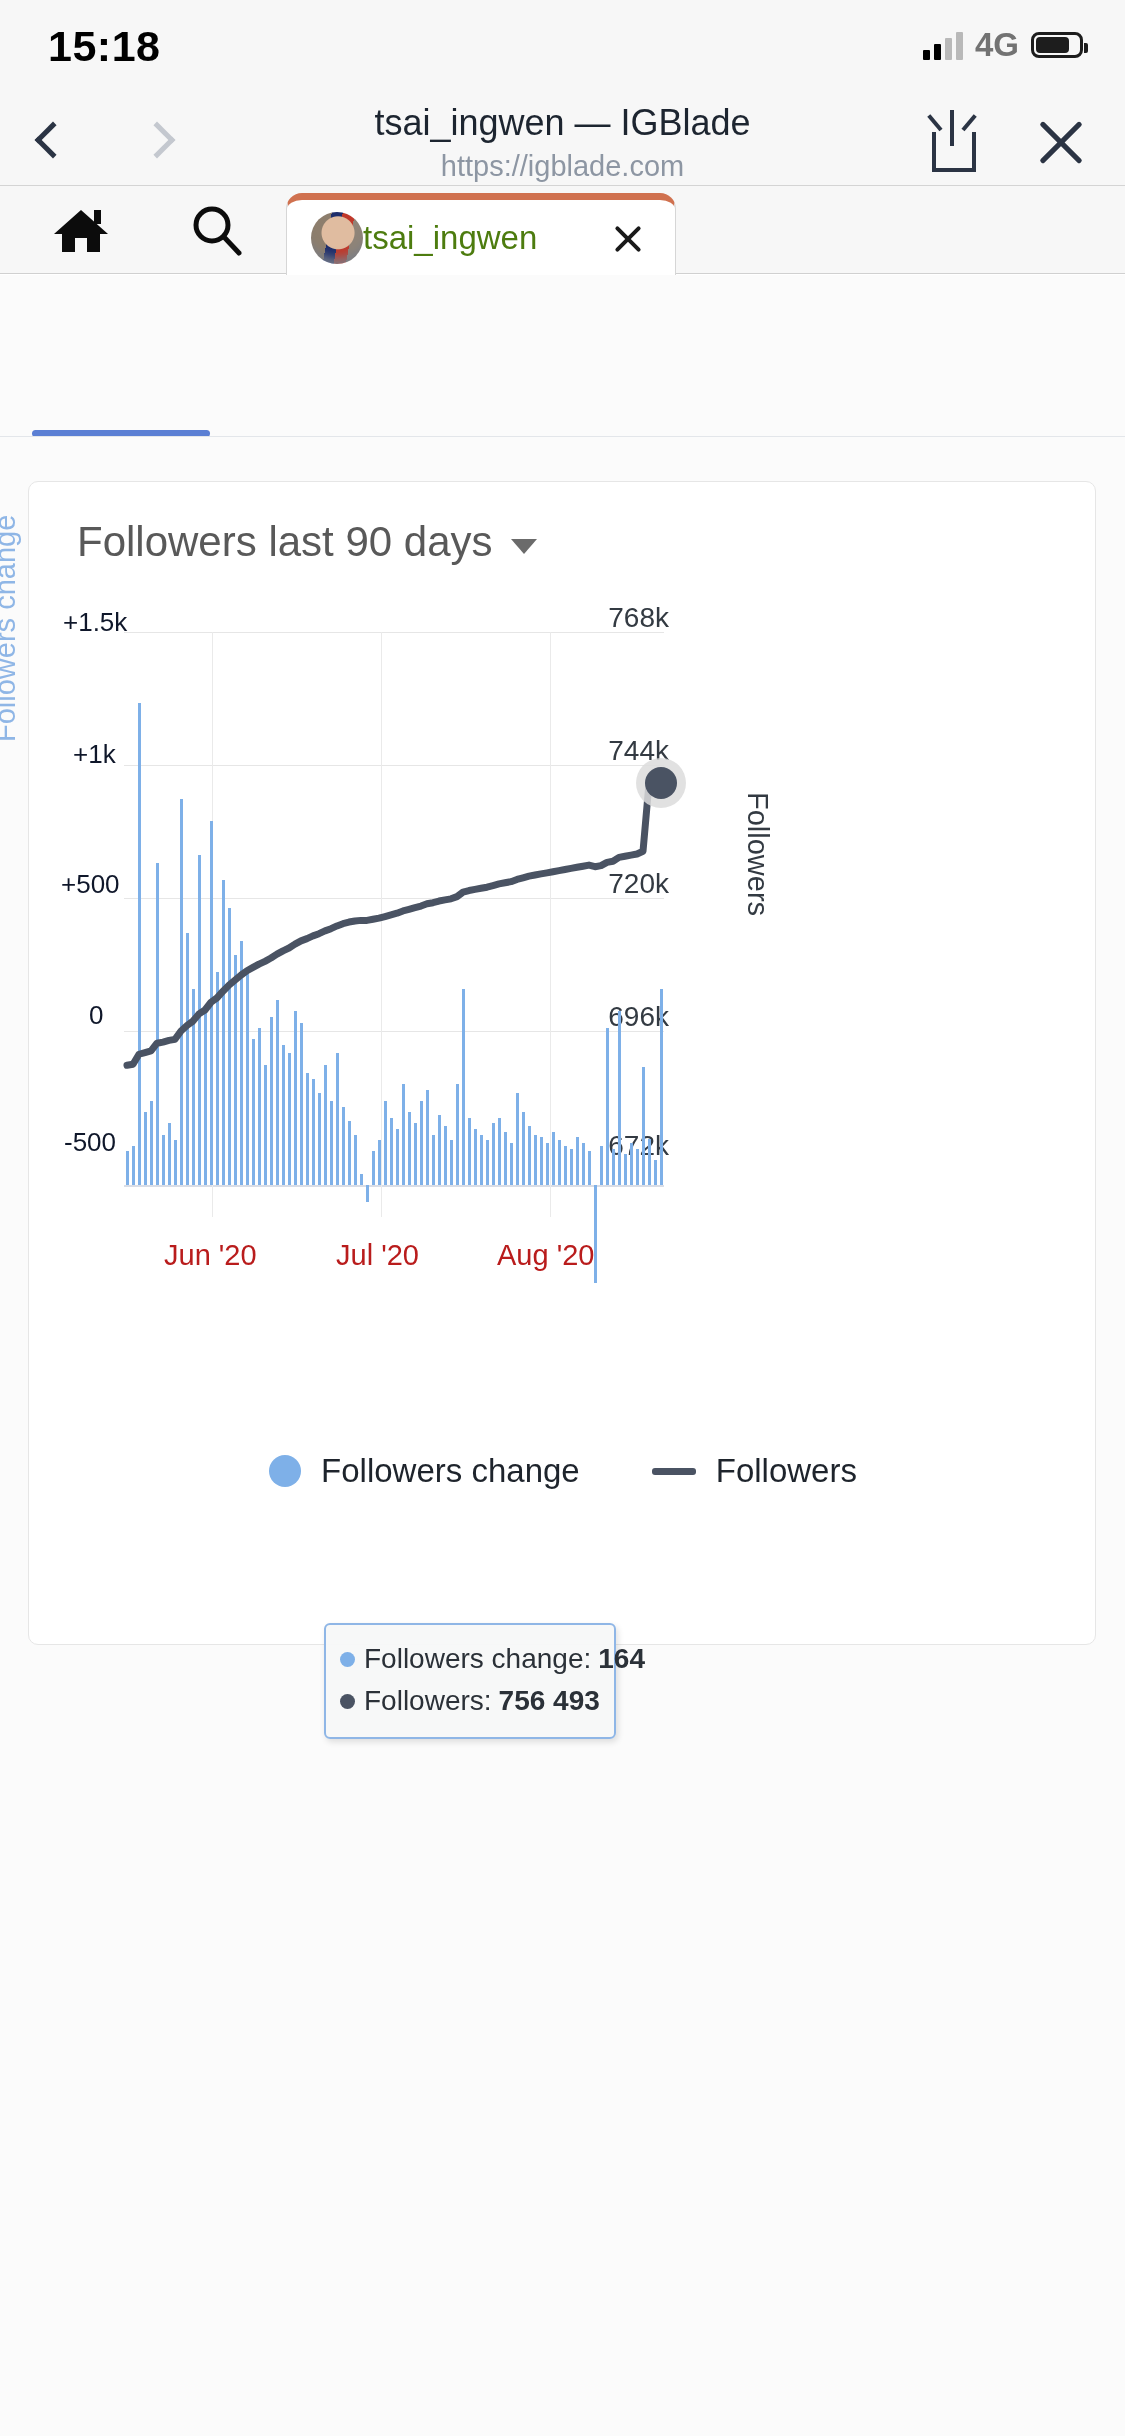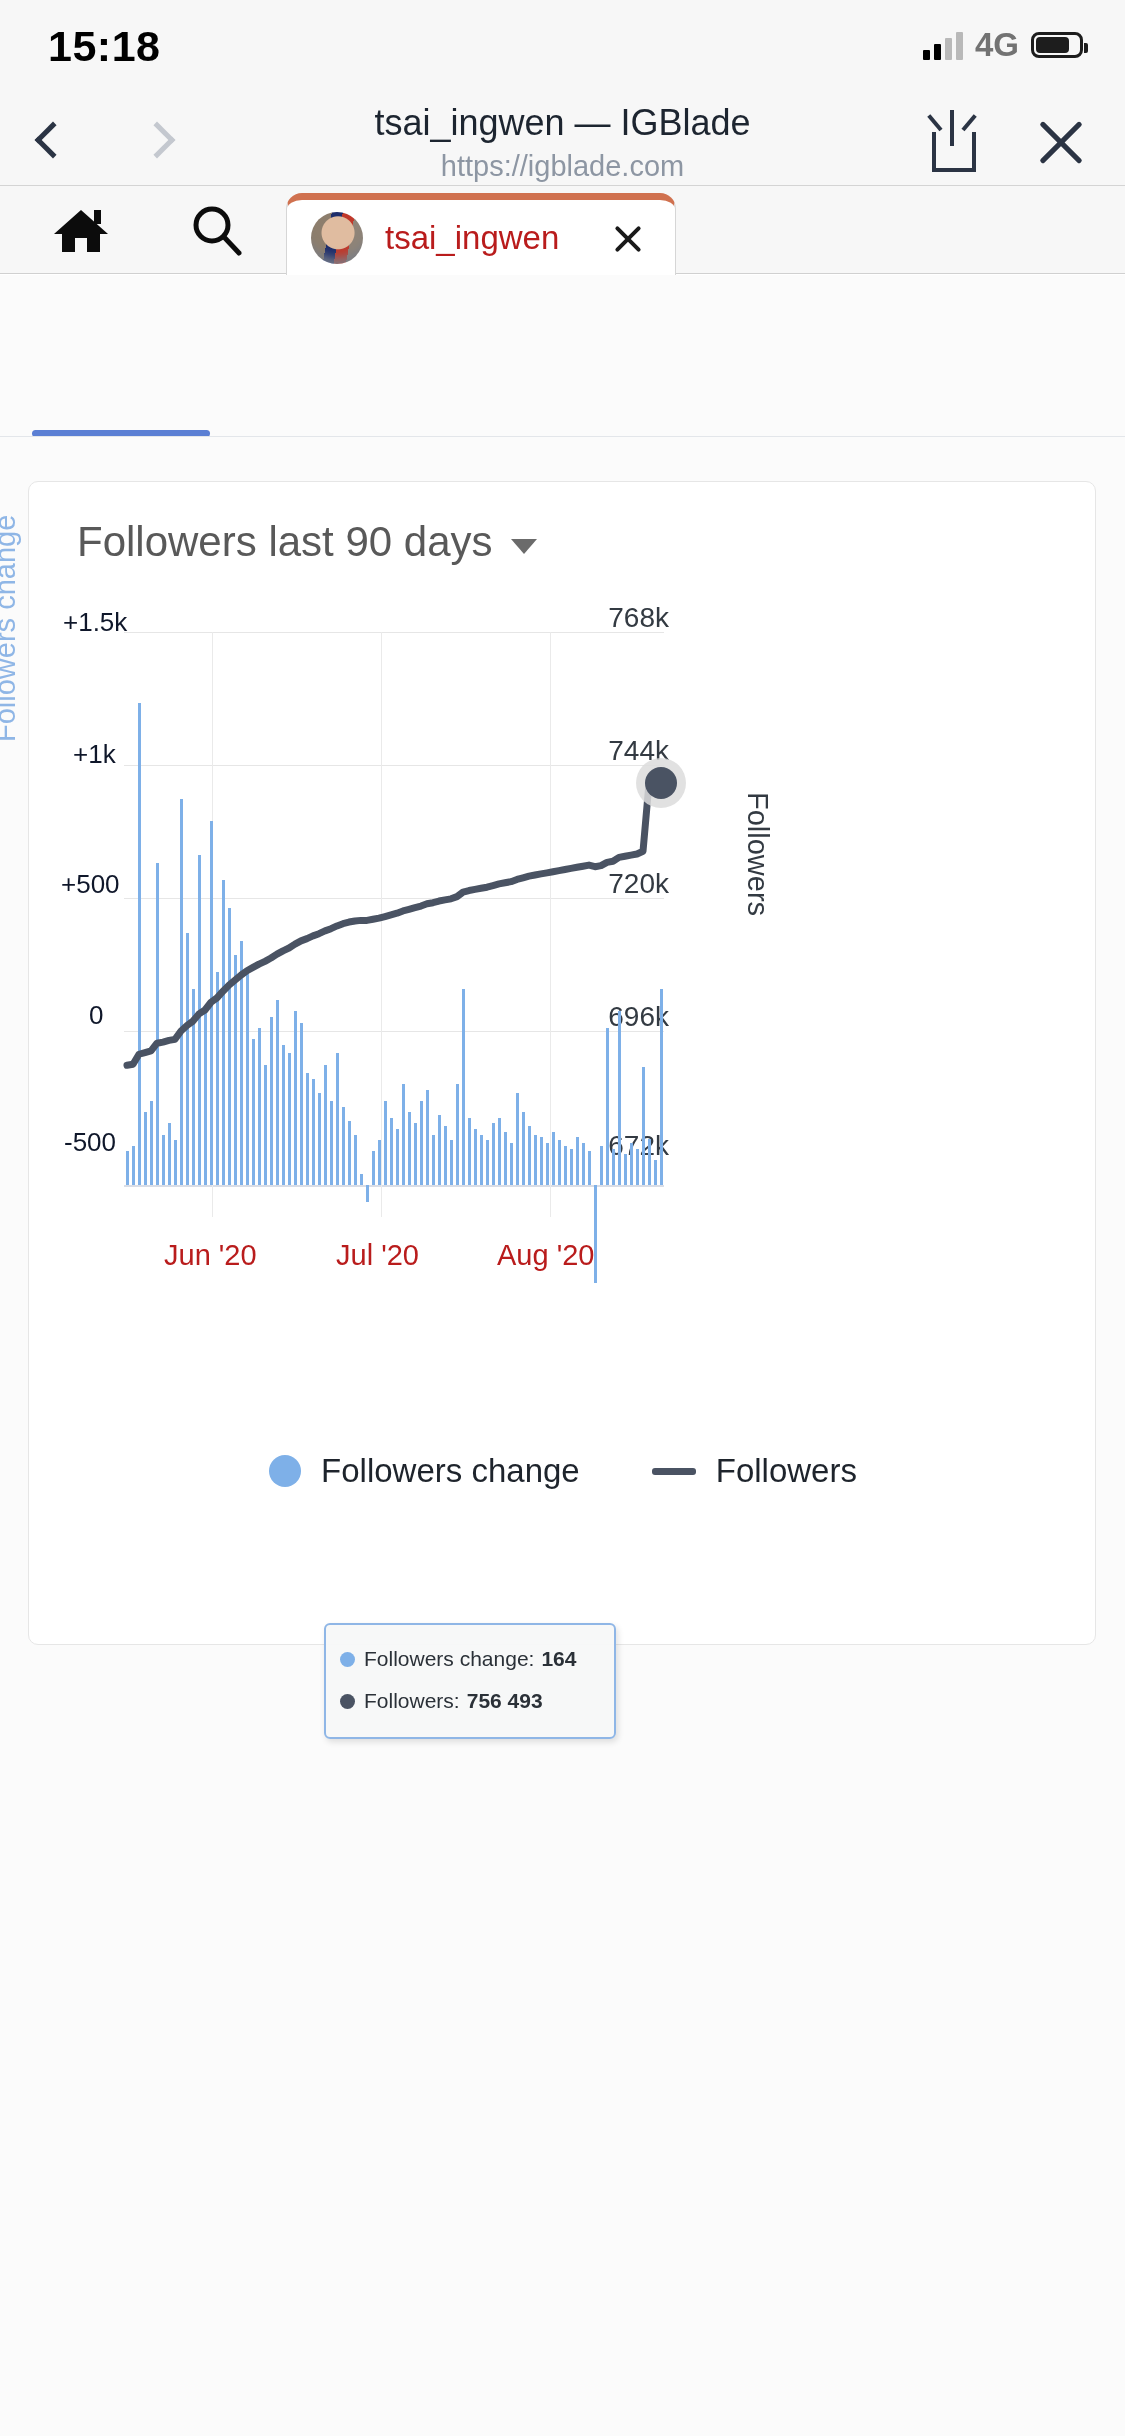--- a/index.html
+++ b/index.html
@@ -79,21 +79,21 @@
     border-radius: 16px 16px 0 0; border-top: 7px solid #d0714f;
     display: flex; align-items: center; padding: 0 0 0 24px;
   }
   .tab-avatar {
     width: 52px; height: 52px; border-radius: 50%; flex: none;
     background:
       radial-gradient(circle at 52% 40%, #e0bca0 0 16px, transparent 17px),
       linear-gradient(100deg, #8d7e6d 0 34%, #1e2d6b 34% 52%, #c0392b 52% 72%, #8f8478 72% 100%);
     box-shadow: inset 0 -14px 10px -8px rgba(120,125,135,.9);
   }
-  .tab-label { font-size: 33px; color: #b91c1c; margin-left: 22px; white-space: nowrap; }
+  .tab-label { font-size: 33px; color: #4d7c0f; white-space: nowrap; }
   .tab-close { position:absolute; right: 30px; top: 22px; width: 34px; height: 34px; }
   .tab-close i, .tab-close b { position:absolute; left:0; top:15px; width:34px; height:4px; background:#1a1a1a; border-radius:2px; }
   .tab-close i { transform: rotate(45deg); } .tab-close b { transform: rotate(-45deg); }
 
   
   .page { position:absolute; top: 275px; left: 0; width: 1125px; height: 2161px; background: #fbfbfb; }
   .nav-underline {
     position:absolute; top: 155px; left: 32px; width: 178px; height: 7px;
     background: #5b7fd4; border-radius: 4px;
   }
@@ -149,21 +149,21 @@
   }
 
   
   .tooltip {
     position:absolute; left: 324px; top: 1348px; width: 292px;
     background: rgba(246,247,248,.93); border: 2px solid #8fb6e6;
     border-radius: 6px; padding: 13px 14px 15px 14px;
     box-shadow: 2px 3px 6px rgba(0,0,0,.12);
   }
   .tt-date { font-size: 26px; color: #2f3740; margin-bottom: 7px; padding-left: 22px; }
-  .tt-row { display:flex; align-items:center; font-size: 21px; color: #2b3138; line-height: 42px; white-space: nowrap; }
+  .tt-row { display:flex; align-items:center; font-size: 28px; color: #2b3138; line-height: 42px; white-space: nowrap; }
   .tt-dot { width: 15px; height: 15px; border-radius:50%; margin-right: 9px; flex:none; }
   .tt-dot.blue { background:#7eb0e8; } .tt-dot.dark { background:#4a5363; }
   .tt-val { font-weight: 700; margin-left: 7px; }
 
   
   .legend {
     position:absolute; left: 0; top: 860px; width: 1068px;
     display:flex; justify-content:center; align-items:center; gap: 72px;
   }
   .lg-item { display:flex; align-items:center; gap: 20px; font-size: 33px; color: #1e242c; }

